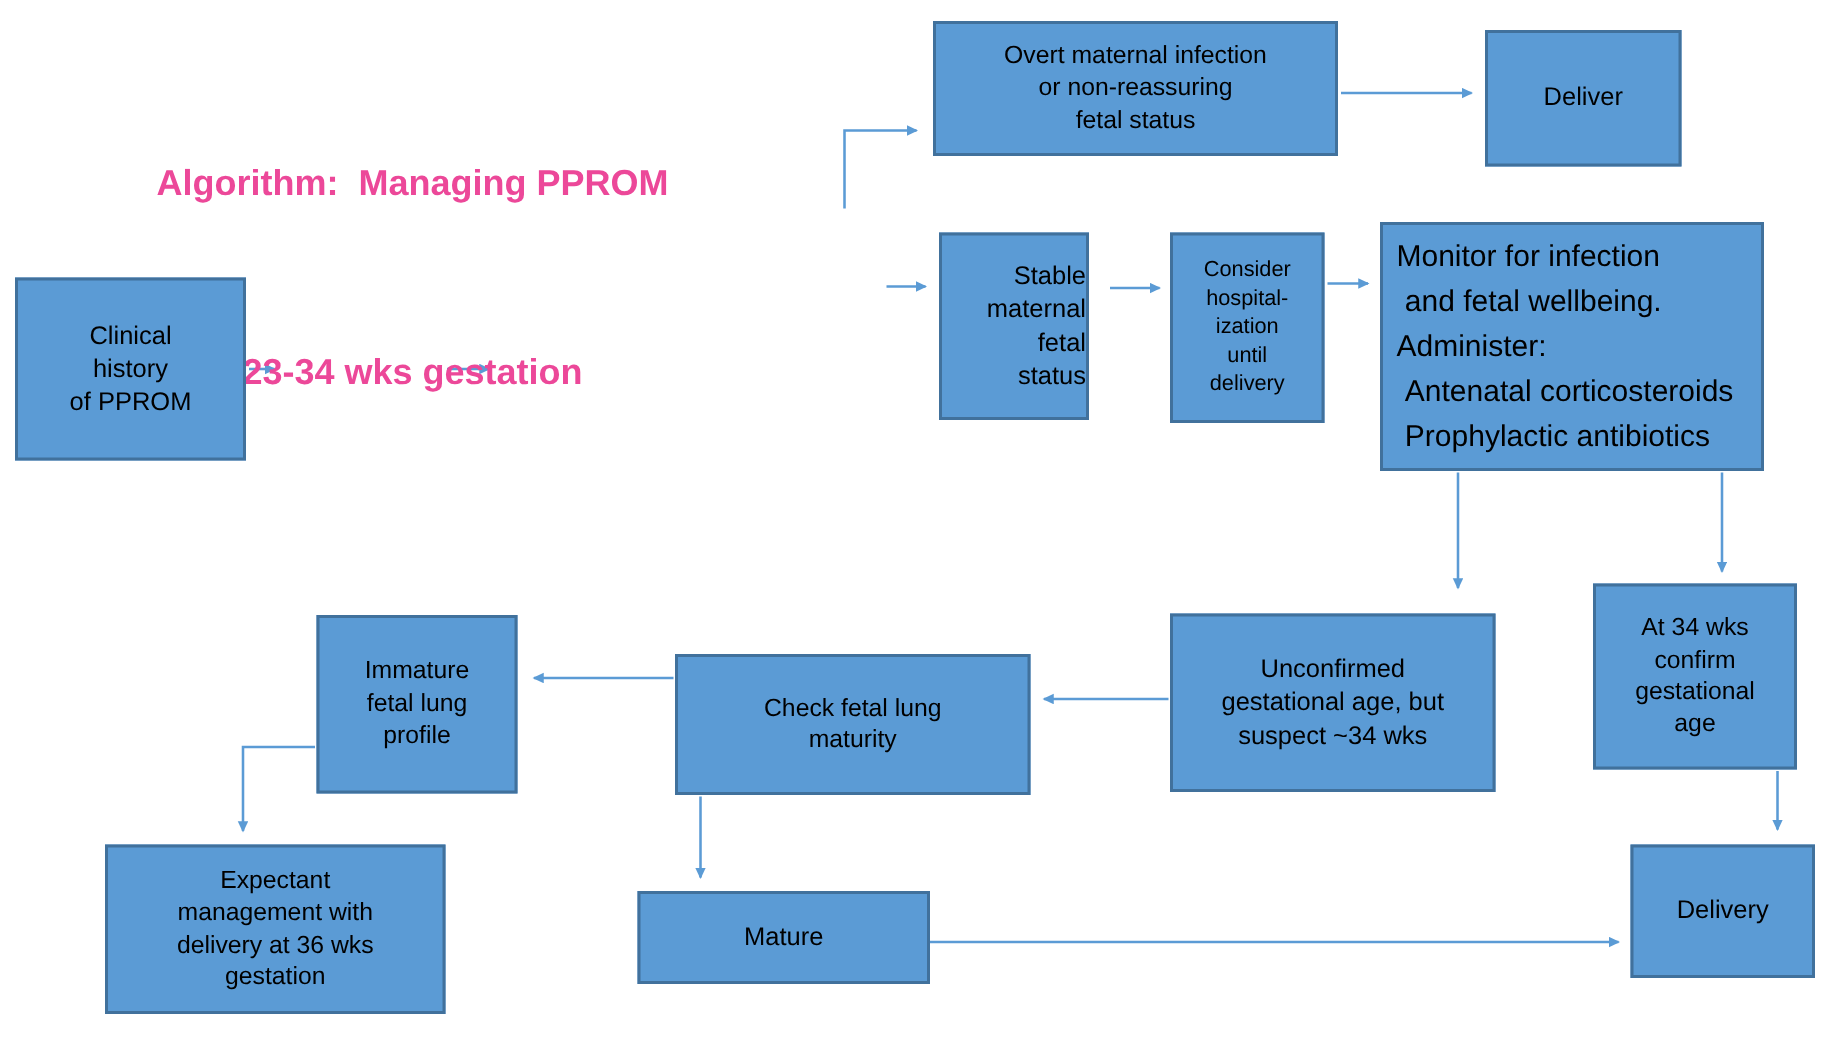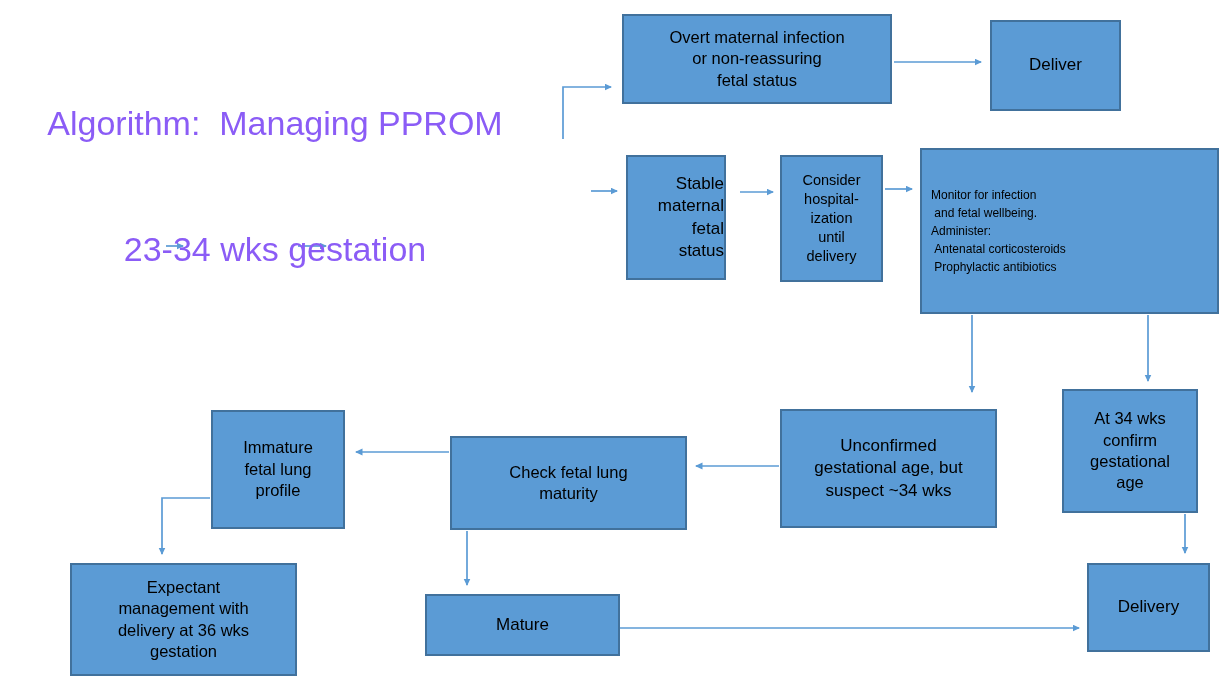--- a/index.html
+++ b/index.html
@@ -6,22 +6,22 @@
   #canvas{
     position:relative;
     width:1225px;height:692px;
     background:#ffffff;
     font-family:"Liberation Sans", sans-serif;
     overflow:hidden;
   }
   #edges{position:absolute;left:0;top:0;width:1225px;height:692px;pointer-events:none;}
   .title{
     position:absolute;left:35px;top:18px;width:480px;
-    text-align:center;color:#8b5cf6;font-weight:normal;
-    font-size:34px;line-height:42px;white-space:pre-wrap;
+    text-align:center;color:#ec4899;font-weight:bold;
+    font-size:24px;line-height:42px;white-space:pre-wrap;
   }
   .node{
     position:absolute;box-sizing:border-box;
     background:#5b9bd5;border:2px solid #41719c;color:#000000;
     display:flex;align-items:center;justify-content:center;
     text-align:center;white-space:pre-wrap;line-height:1.3;
   }
   .node .lbl{width:100%;}
   .node.leftalign{
     flex-direction:column;align-items:flex-start;justify-content:flex-start;
@@ -32,21 +32,21 @@
   .bodytext{padding-left:6px;}
 
   
   #n-clinical   {left:10px;  top:185px; width:154px; height:122px; font-size:17px;}
   #n-admit      {left:190px; top:204px; width:107px; height:93px;  font-size:17px;}
   #n-confirm    {left:333px; top:140px; width:257px; height:214px; font-size:17px; line-height:1.55;}
   #n-overt      {left:622px; top:14px;  width:270px; height:90px;  font-size:16.5px;}
   #n-deliver    {left:990px; top:20px;  width:131px; height:91px;  font-size:17px;}
   #n-stable     {left:626px; top:155px; width:100px; height:125px; font-size:17px;text-align:right;}
   #n-consider   {left:780px; top:155px; width:103px; height:127px; font-size:14.5px;}
-  #n-monitor    {left:920px; top:148px; width:299px; height:166px; font-size:12px; line-height:1.5; justify-content:center;}
+  #n-monitor    {left:920px; top:148px; width:256px; height:166px; font-size:20px; line-height:1.5; justify-content:center;}
   #n-at34      {left:1062px;top:389px; width:136px; height:124px; font-size:16.5px;}
   #n-unconfirmed{left:780px; top:409px; width:217px; height:119px; font-size:17px;}
   #n-checklung  {left:450px; top:436px; width:237px; height:94px;  font-size:16.5px;}
   #n-immature   {left:211px; top:410px; width:134px; height:119px; font-size:16.5px;}
   #n-expectant  {left:70px;  top:563px; width:227px; height:113px; font-size:16.5px;}
   #n-mature     {left:425px; top:594px; width:195px; height:62px;  font-size:17px;}
   #n-delivery   {left:1087px;top:563px; width:123px; height:89px;  font-size:17px;}
 
   .edge{stroke:#5b9bd5;stroke-width:1.7;fill:none;}
 </style>
@@ -76,20 +76,25 @@
     <polyline class="edge" points="210,498 162,498 162,554" marker-end="url(#arr)"></polyline>
     <polyline class="edge" points="467,531 467,585" marker-end="url(#arr)"></polyline>
     <polyline class="edge" points="591,628 1079,628" marker-end="url(#arr)"></polyline>
   </svg>
 
   <div class="title">
     <div>Algorithm:  Managing PPROM</div>
     <div>23-34 wks gestation</div>
   </div>
 
+  <div class="node" id="n-clinical">
+    <div class="lbl">Clinical
+history
+of PPROM</div>
+  </div>
 
 
 
   <div class="node" id="n-overt">
     <div class="lbl">Overt maternal infection
 or non-reassuring
 fetal status</div>
   </div>
 
   <div class="node" id="n-deliver">

